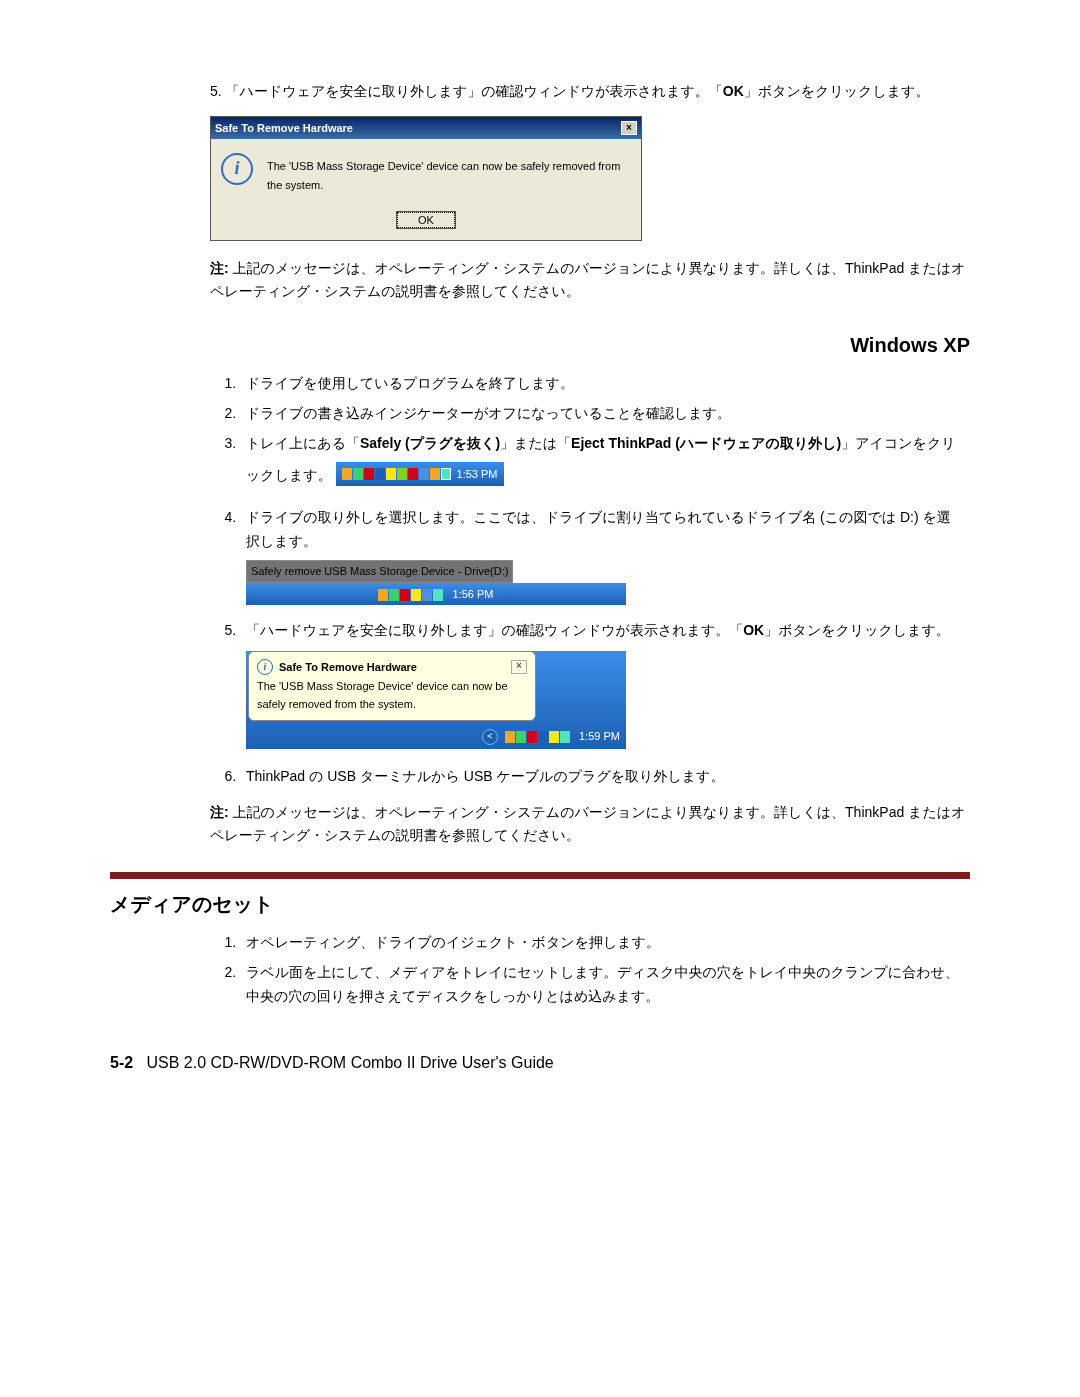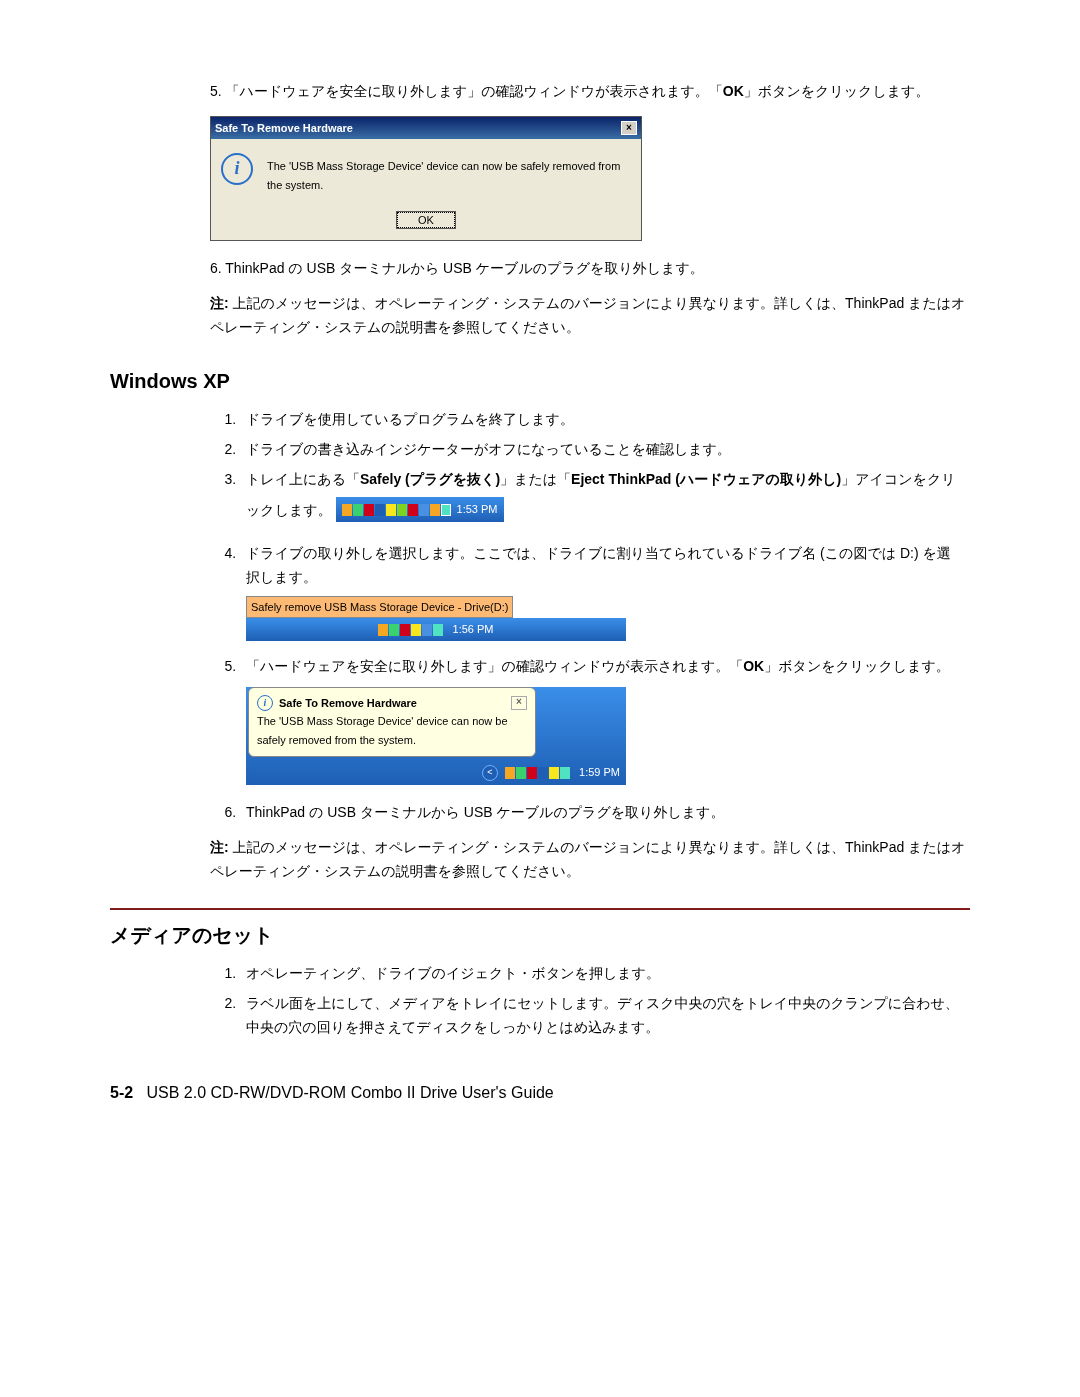--- a/index.html
+++ b/index.html
@@ -28,21 +28,21 @@
     padding-left: 6px;
   }
   h2 {
     font-size: 20px;
     font-weight: bold;
     margin-left: 0;
     margin-top: 24px;
     margin-bottom: 10px;
   }
   h2.media {
-    border-top: 2px solid #7f1d1d;
+    border-top: 7px solid #7f1d1d;
     padding-top: 8px;
     margin-left: -100px;
     padding-left: 0;
   }
   .b { font-weight: bold; }
   .dialog {
     width: 430px;
     border: 1px solid #555;
     font-family: Tahoma, sans-serif;
     font-size: 11px;
@@ -122,21 +122,21 @@
     height: 12px;
     display: inline-block;
   }
   .tray2-wrap {
     margin: 6px 0 14px 0;
     font-family: Tahoma, sans-serif;
     font-size: 11px;
     width: 380px;
   }
   .tray2-tip {
-    background: #fdba74;
+    background: #737373;
     border: 1px solid #888;
     padding: 1px 4px;
     display: inline-block;
   }
   .tray2-bar {
     background: linear-gradient(#3a8ee8, #1e5fb5);
     color: #fff;
     padding: 2px 6px;
     text-align: center;
   }
@@ -230,27 +230,26 @@
     </div>
     <div class="dlg-body">
       <div class="dlg-icon">i</div>
       <div class="dlg-msg">The 'USB Mass Storage Device' device can now be safely removed from the system.</div>
     </div>
     <div class="dlg-buttons">
       <button class="dlg-ok">OK</button>
     </div>
   </div>
 
-  <div class="item6">6. ThinkPad の USB ターミナルから USB ケーブルのプラグを取り外します。</div>
 
   <div class="note">
     <span class="b">注:</span><span> 上記のメッセージは、オペレーティング・システムのバージョンにより異なります。詳しくは、ThinkPad またはオペレーティング・システムの説明書を参照してください。</span>
   </div>
 
-  <h2 style="margin-left:-100px;">Windows XP</h2>
+  <h2 style="margin-left:-100px;text-align:right;">Windows XP</h2>
 
   <ol>
     <li>ドライブを使用しているプログラムを終了します。</li>
     <li>ドライブの書き込みインジケーターがオフになっていることを確認します。</li>
     <li>
       <span>トレイ上にある「</span><span class="b">Safely (プラグを抜く)</span><span>」または「</span><span class="b">Eject ThinkPad (ハードウェアの取り外し)</span><span>」アイコンをクリックします。</span>
 
       <div class="tray1">
         <span class="tray-icons">
           <span class="ticon" style="background:#f5a623"></span>

